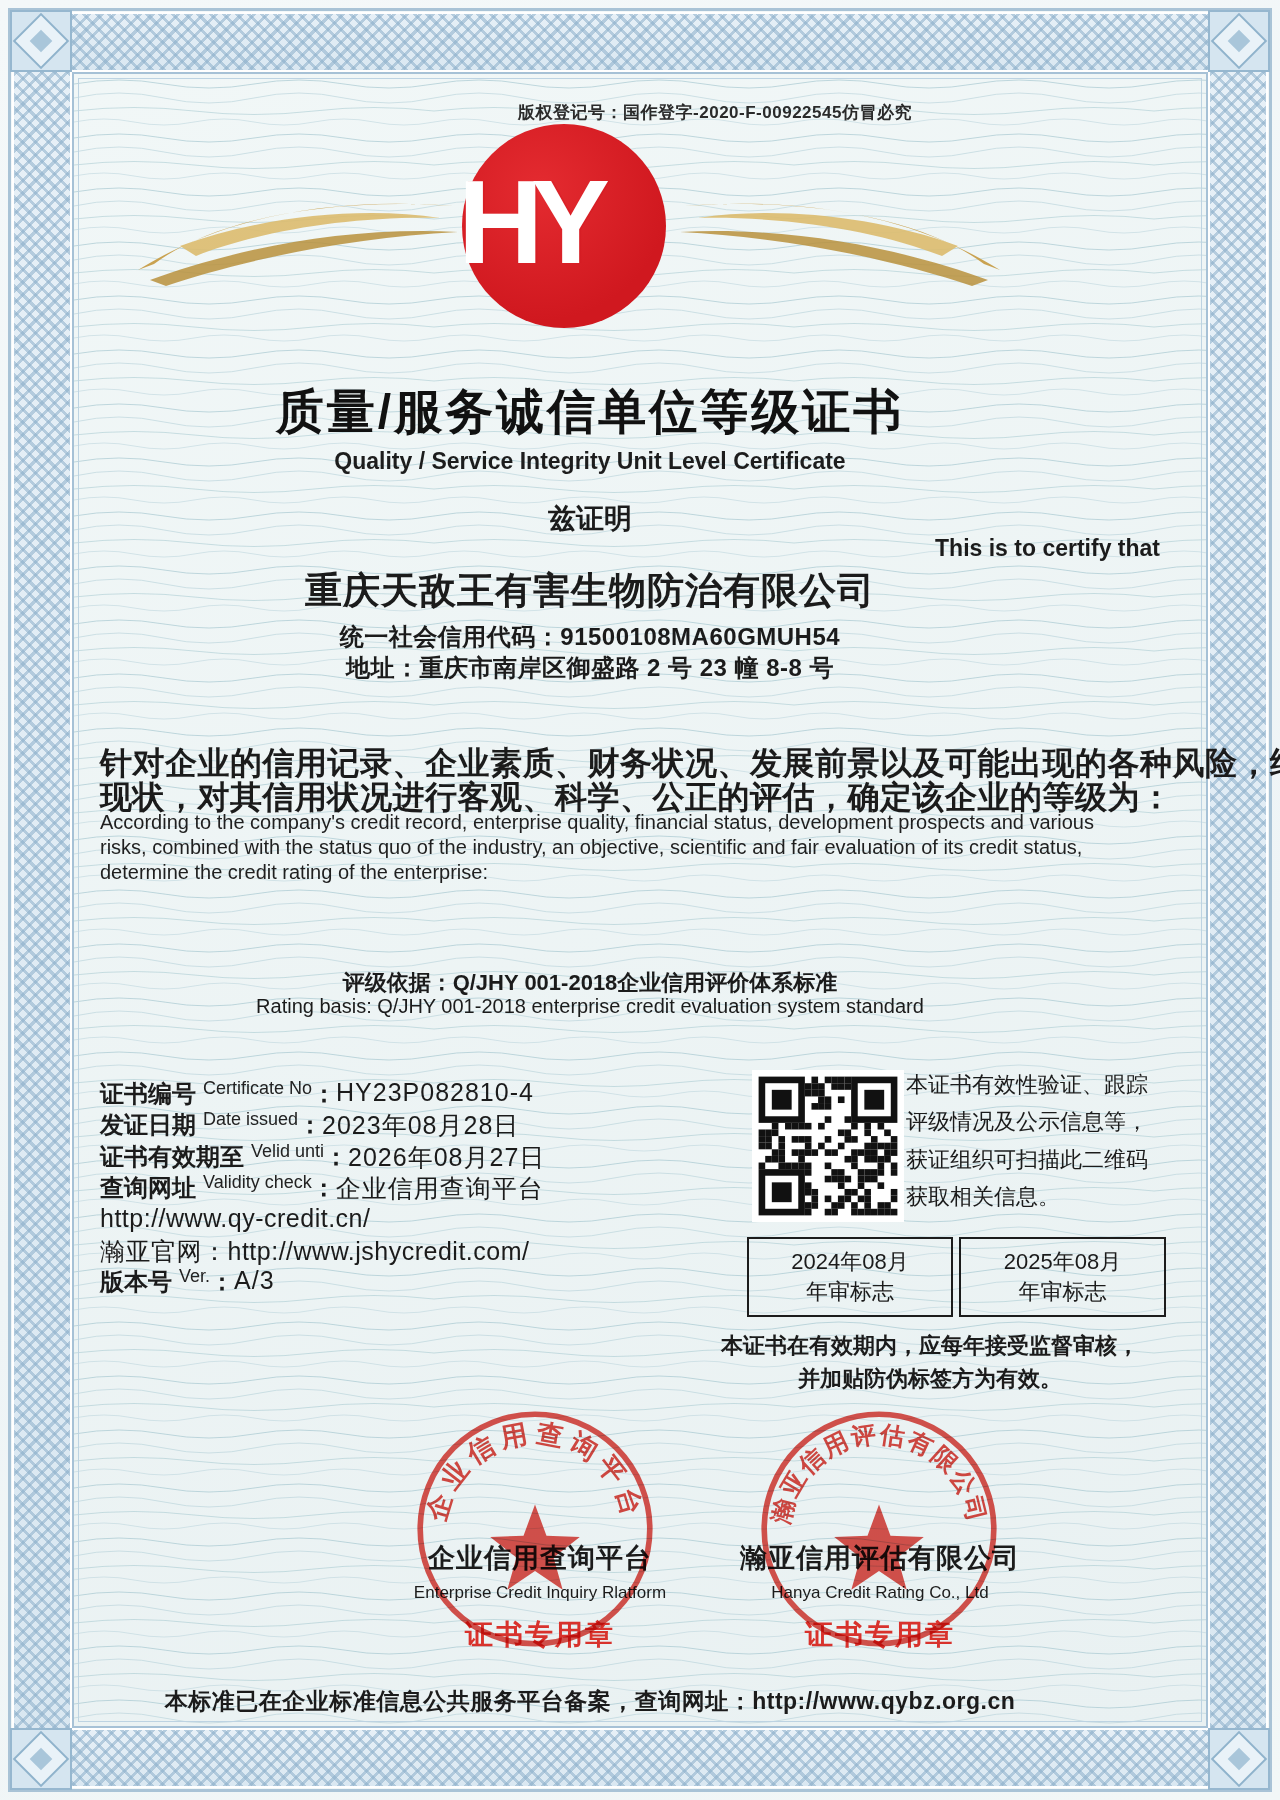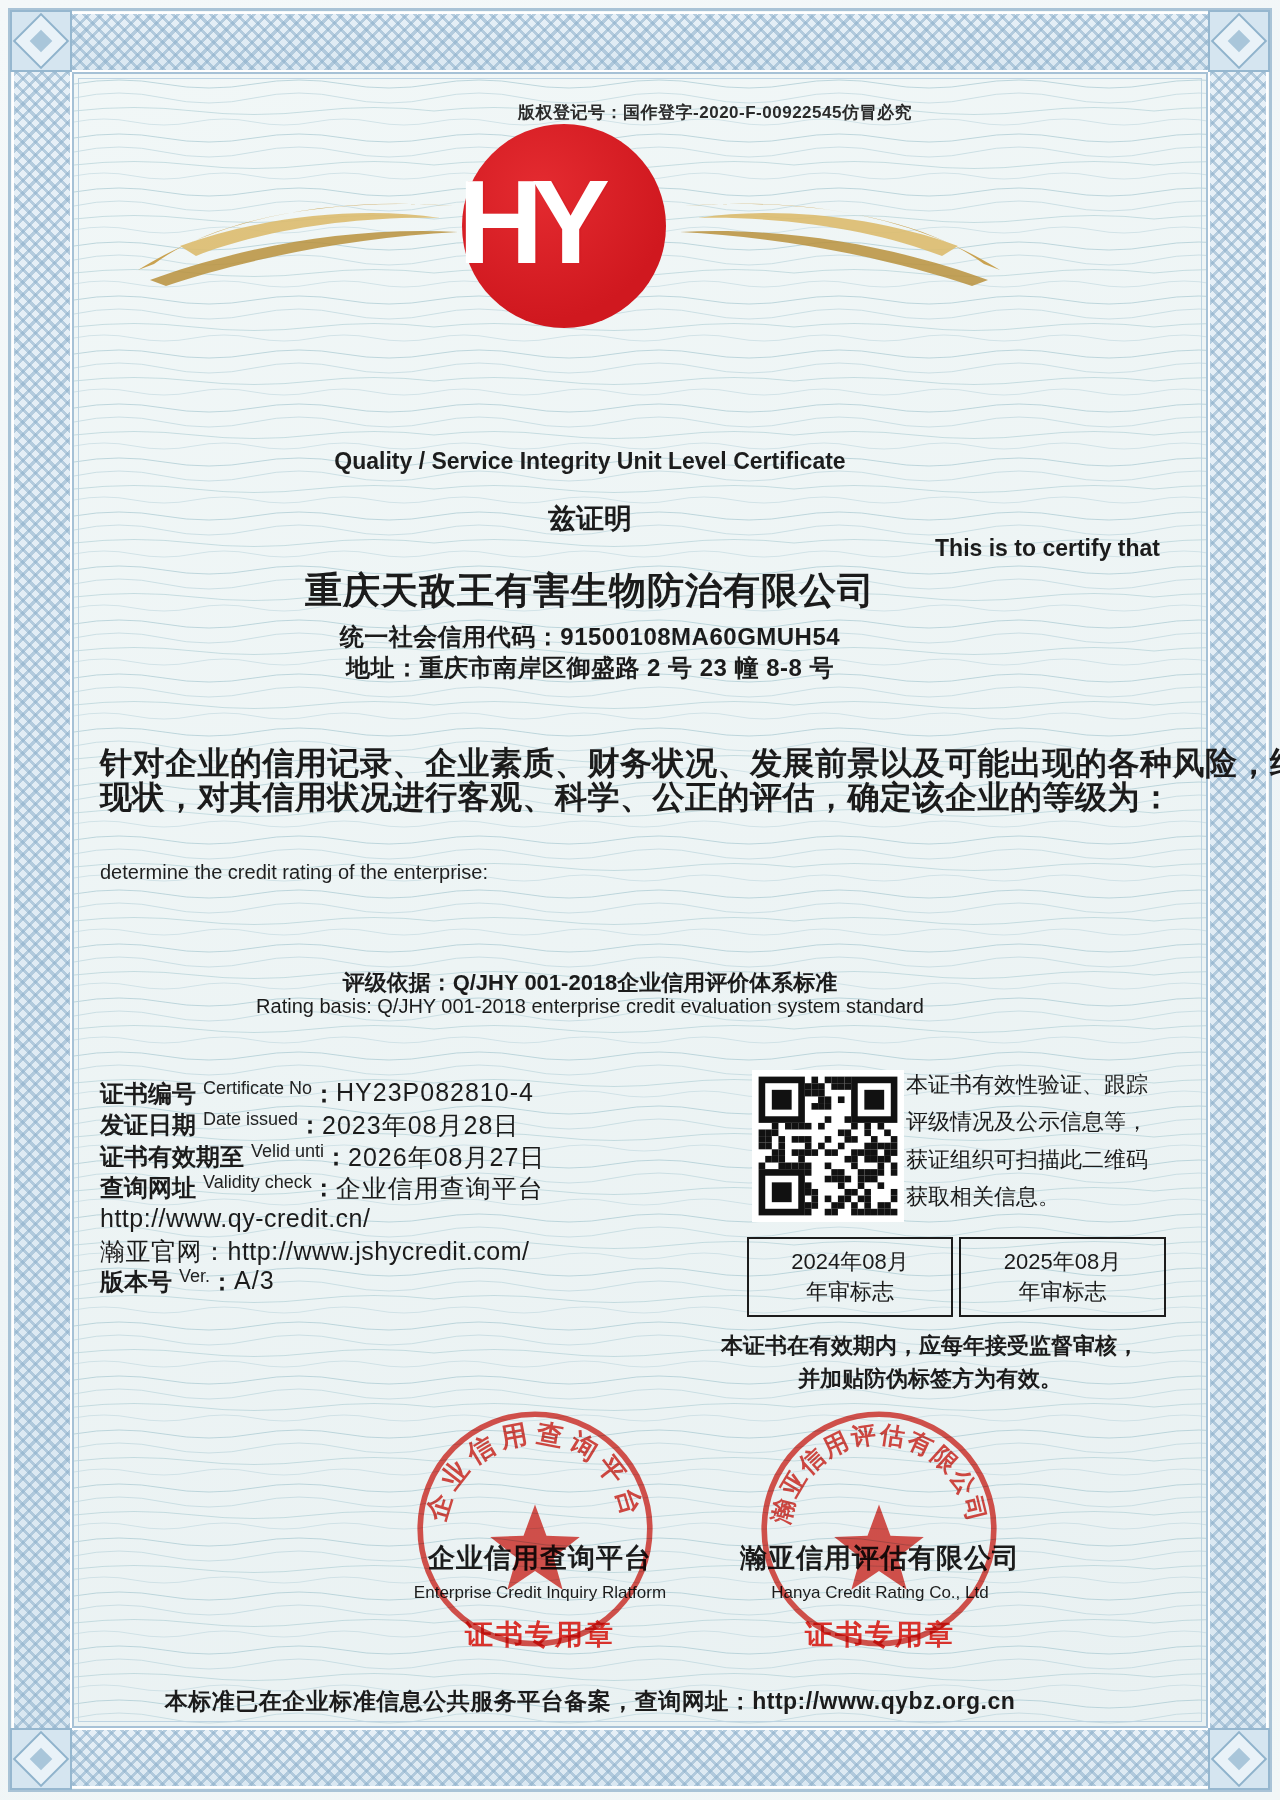--- a/index.html
+++ b/index.html
@@ -119,30 +119,33 @@
   </svg>
   <div class="logo-circle abs">
     <span class="logo-letters">HY</span>
   </div>
   <svg class="abs flourish fl-right" viewBox="0 0 330 112">
     <path d="M6 92 C 70 52 170 16 322 28 C 185 18 75 46 22 86 Z" fill="#c9a251"></path>
     <path d="M18 102 C 100 72 210 48 326 54 C 210 60 105 84 34 108 Z" fill="#b8913c" opacity=".85"></path>
     <path d="M48 68 C 130 38 230 28 308 40 C 215 38 125 54 64 78 Z" fill="#dcbb6e" opacity=".9"></path>
   </svg>
 
+  <div class="abs centerwrap title-zh">质量/服务诚信单位等级证书</div>
   <div class="abs centerwrap title-en">Quality / Service Integrity Unit Level Certificate</div>
   <div class="abs centerwrap certify-zh">兹证明</div>
   <div class="abs centerwrap certify-en">This is to certify that</div>
 
   <div class="abs centerwrap company-name">重庆天敌王有害生物防治有限公司</div>
   <div class="abs centerwrap credit-line">统一社会信用代码：91500108MA60GMUH54</div>
   <div class="abs centerwrap address-line">地址：重庆市南岸区御盛路 2 号 23 幢 8-8 号</div>
 
   <div class="abs body-zh bz1">针对企业的信用记录、企业素质、财务状况、发展前景以及可能出现的各种风险，结合产业</div>
   <div class="abs body-zh bz2">现状，对其信用状况进行客观、科学、公正的评估，确定该企业的等级为：</div>
+  <div class="abs body-en be1">According to the company's credit record, enterprise quality, financial status, development prospects and various</div>
+  <div class="abs body-en be2">risks, combined with the status quo of the industry, an objective, scientific and fair evaluation of its credit status,</div>
   <div class="abs body-en be3">determine the credit rating of the enterprise:</div>
 
   <div class="abs centerwrap rating-zh">评级依据：Q/JHY 001-2018企业信用评价体系标准</div>
   <div class="abs centerwrap rating-en">Rating basis: Q/JHY 001-2018 enterprise credit evaluation system standard</div>
 
   <div class="abs details">
     <div class="drow">
       <span class="dzh">证书编号</span>
       <span class="den">Certificate No</span>
       <span class="dcolon">：</span>

